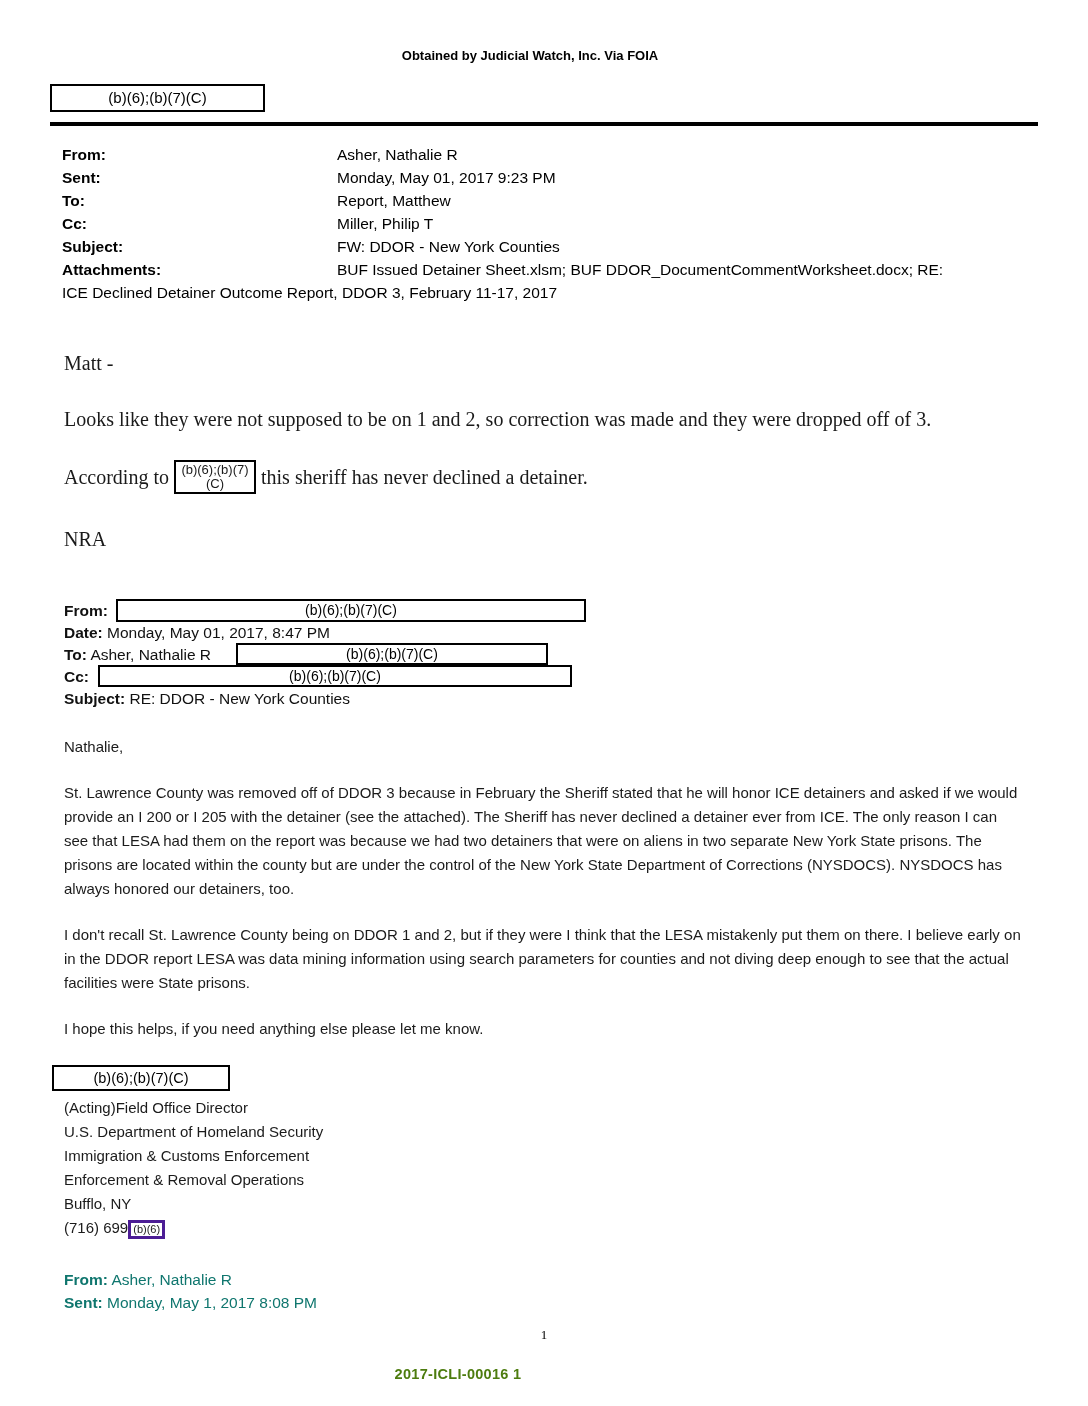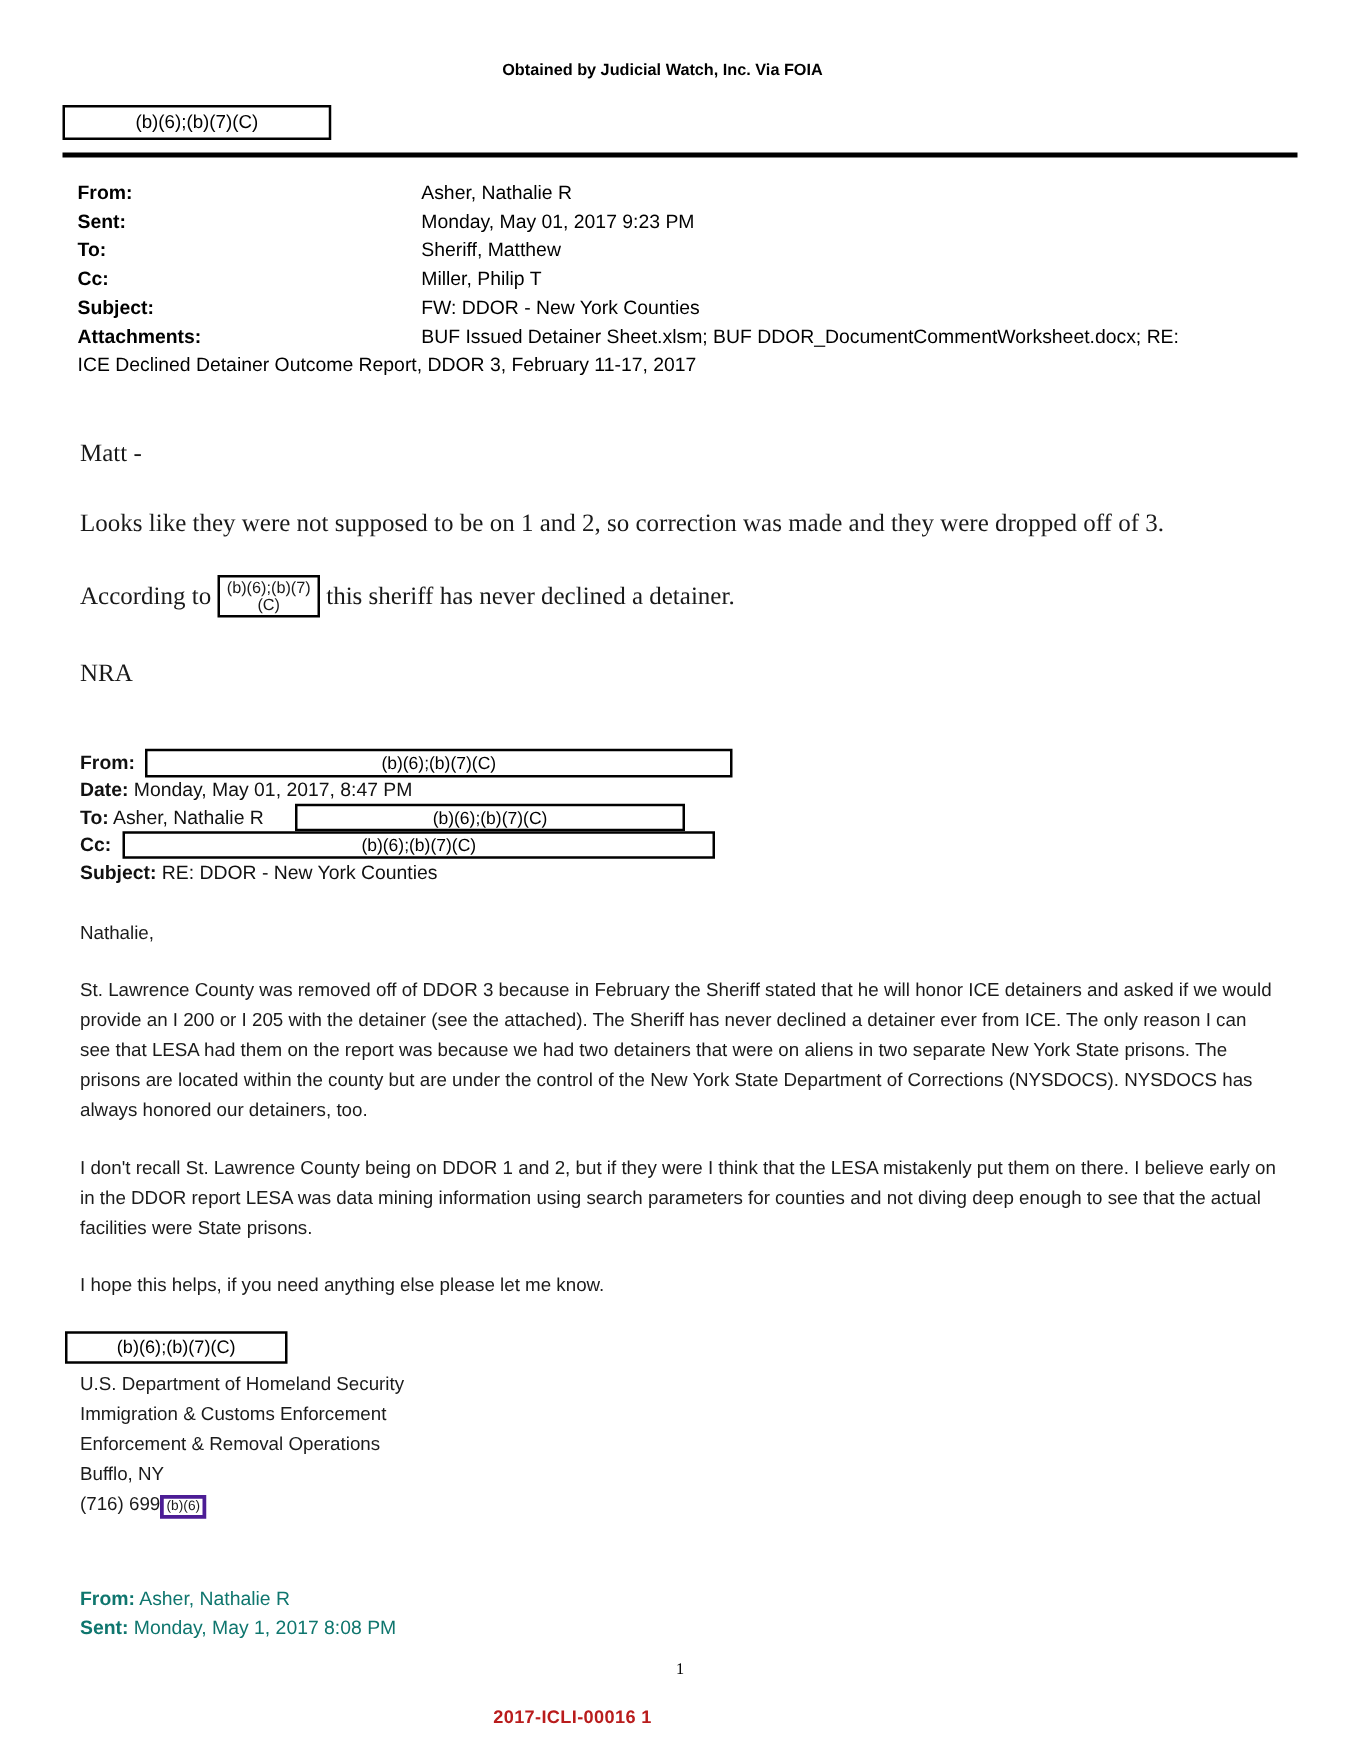--- a/index.html
+++ b/index.html
@@ -207,21 +207,21 @@
   }
   .footer-id {
     position: absolute;
     left: 0;
     top: 1366px;
     width: 916px;
     text-align: center;
     font-family: "Liberation Sans", sans-serif;
     font-size: 14.5px;
     font-weight: bold;
-    color: #b91c1c;
+    color: #4d7c0f;
     letter-spacing: 0.3px;
   }
 </style>
 </head>
 <body>
 
 <div class="page">
 
   <div class="foia-header">Obtained by Judicial Watch, Inc. Via FOIA</div>
 
@@ -233,21 +233,21 @@
     <div class="hdr-row">
       <div class="hdr-label">From:</div>
       <div class="hdr-value">Asher, Nathalie R</div>
     </div>
     <div class="hdr-row">
       <div class="hdr-label">Sent:</div>
       <div class="hdr-value">Monday, May 01, 2017 9:23 PM</div>
     </div>
     <div class="hdr-row">
       <div class="hdr-label">To:</div>
-      <div class="hdr-value">Sheriff, Matthew</div>
+      <div class="hdr-value">Report, Matthew</div>
     </div>
     <div class="hdr-row">
       <div class="hdr-label">Cc:</div>
       <div class="hdr-value">Miller, Philip T</div>
     </div>
     <div class="hdr-row">
       <div class="hdr-label">Subject:</div>
       <div class="hdr-value">FW: DDOR - New York Counties</div>
     </div>
     <div class="hdr-row">
@@ -297,20 +297,21 @@
   <div class="msg2-body">
     <p>Nathalie,</p>
     <p>St. Lawrence County was removed off of DDOR 3 because in February the Sheriff stated that he will honor ICE detainers and asked if we would provide an I 200 or I 205 with the detainer (see the attached). The Sheriff has never declined a detainer ever from ICE. The only reason I can see that LESA had them on the report was because we had two detainers that were on aliens in two separate New York State prisons. The prisons are located within the county but are under the control of the New York State Department of Corrections (NYSDOCS). NYSDOCS has always honored our detainers, too.</p>
     <p>I don't recall St. Lawrence County being on DDOR 1 and 2, but if they were I think that the LESA mistakenly put them on there. I believe early on in the DDOR report LESA was data mining information using search parameters for counties and not diving deep enough to see that the actual facilities were State prisons.</p>
     <p>I hope this helps, if you need anything else please let me know.</p>
   </div>
 
   <div class="redaction-box sig-box">(b)(6);(b)(7)(C)</div>
 
   <div class="sig">
+    <div>(Acting)Field Office Director</div>
     <div>U.S. Department of Homeland Security</div>
     <div>Immigration &amp; Customs Enforcement</div>
     <div>Enforcement &amp; Removal Operations</div>
     <div>Bufflo, NY</div>
     <div>
       <span>(716) 699</span><span class="phone-redaction">(b)(6)</span>
     </div>
   </div>
 
   <div class="msg3">

